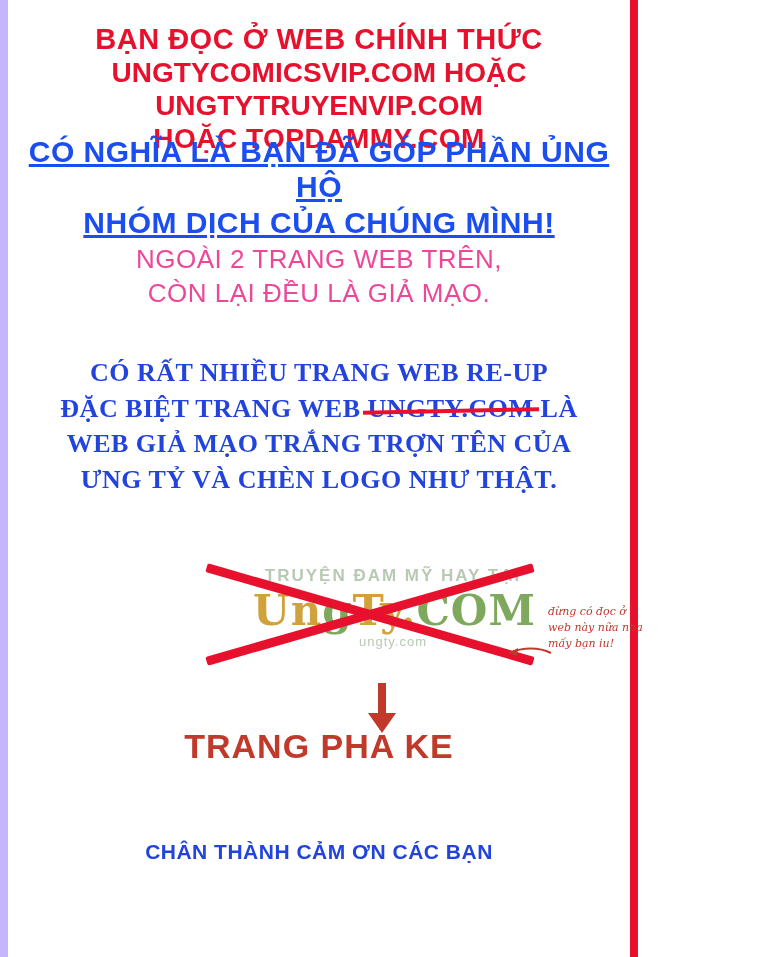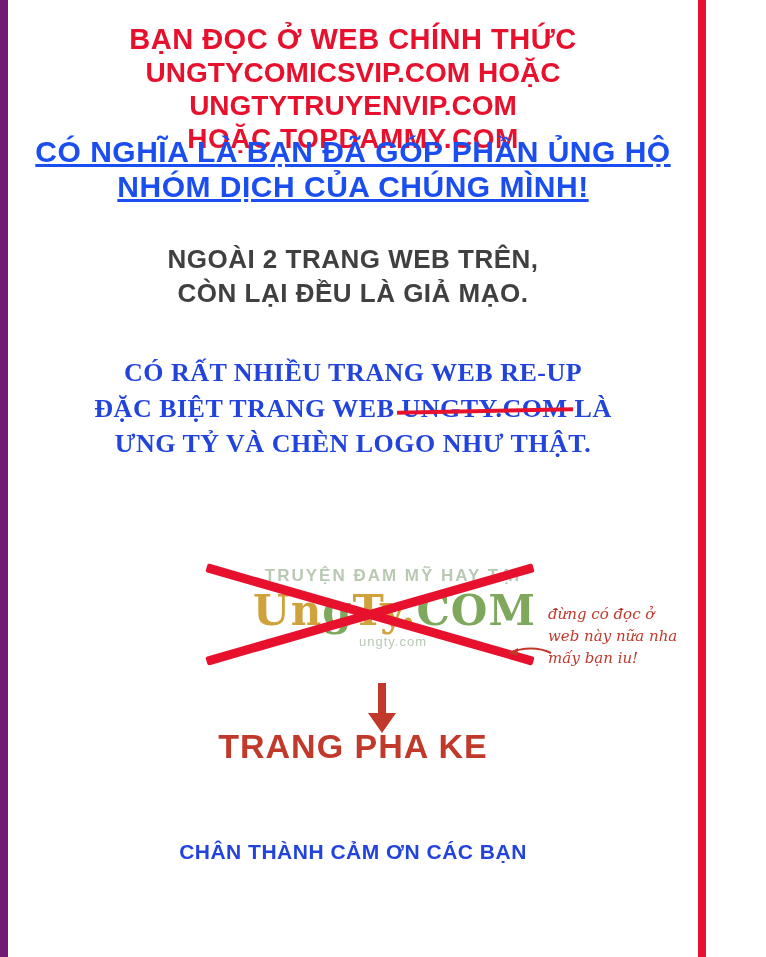--- a/index.html
+++ b/index.html
@@ -9,24 +9,24 @@
   body {
     width: 766px;
     height: 957px;
     background: #ffffff;
     font-family: "Liberation Sans", sans-serif;
     overflow: hidden;
     position: relative;
   }
   .page {
     position: relative;
-    width: 706px;
+    width: 638px;
     height: 957px;
     box-sizing: border-box;
-    border-left: 8px solid #701a75;
+    border-left: 8px solid #c4b5fd;
     border-right: 8px solid #e8112d;
     background: #ffffff;
   }
   .notice {
     position: absolute;
     left: 0;
     right: 0;
     text-align: center;
     line-height: 1.18;
     letter-spacing: 0.5px;
@@ -50,23 +50,23 @@
     color: #1b4ef0;
     font-size: 30px;
     font-weight: bold;
     text-transform: uppercase;
     text-decoration: underline;
   }
 
   
   #block-body-one {
     top: 243px;
-    color: #404040;
+    color: #ec4899;
     font-size: 26px;
-    font-weight: bold;
+    font-weight: normal;
     text-transform: uppercase;
     line-height: 1.3;
   }
 
   
   #block-body-two {
     top: 355px;
     color: #2244dd;
     font-size: 26px;
     font-weight: bold;
@@ -155,21 +155,21 @@
     transform-origin: center;
   }
 
   
   #hand-note {
     position: absolute;
     left: 540px;
     top: 604px;
     width: 180px;
     color: #c0392b;
-    font-size: 15px;
+    font-size: 11px;
     font-family: "DejaVu Serif", serif;
     font-style: italic;
     line-height: 1.45;
   }
   #note-arrow {
     position: absolute;
     left: 497px;
     top: 645px;
     width: 48px;
     height: 16px;
@@ -226,20 +226,21 @@
   <div class="notice" id="block-body-one">
     <div>NGOÀI 2 TRANG WEB TRÊN,</div>
     <div>CÒN LẠI ĐỀU LÀ GIẢ MẠO.</div>
   </div>
 
   <div class="notice" id="block-body-two">
     <div>CÓ RẤT NHIỀU TRANG WEB RE-UP</div>
     <div>
       <span>ĐẶC BIỆT TRANG WEB </span><span class="struck"><span>UNGTY.COM</span><span class="strike-line"></span></span><span> LÀ</span>
     </div>
+    <div>WEB GIẢ MẠO TRẮNG TRỢN TÊN CỦA</div>
     <div>ƯNG TỶ VÀ CHÈN LOGO NHƯ THẬT.</div>
   </div>
 
   <div id="fake-logo-area">
     <div id="fake-logo-text-top">TRUYỆN ĐAM MỸ HAY TẠI</div>
     <div id="fake-logo-text-main"><span>Un</span><span class="g">g</span><span>Ty.</span><span class="g">COM</span></div>
     <div id="fake-logo-sub">ungty.com</div>
   </div>
 
   <div class="cross-line" id="cross-a"></div>

